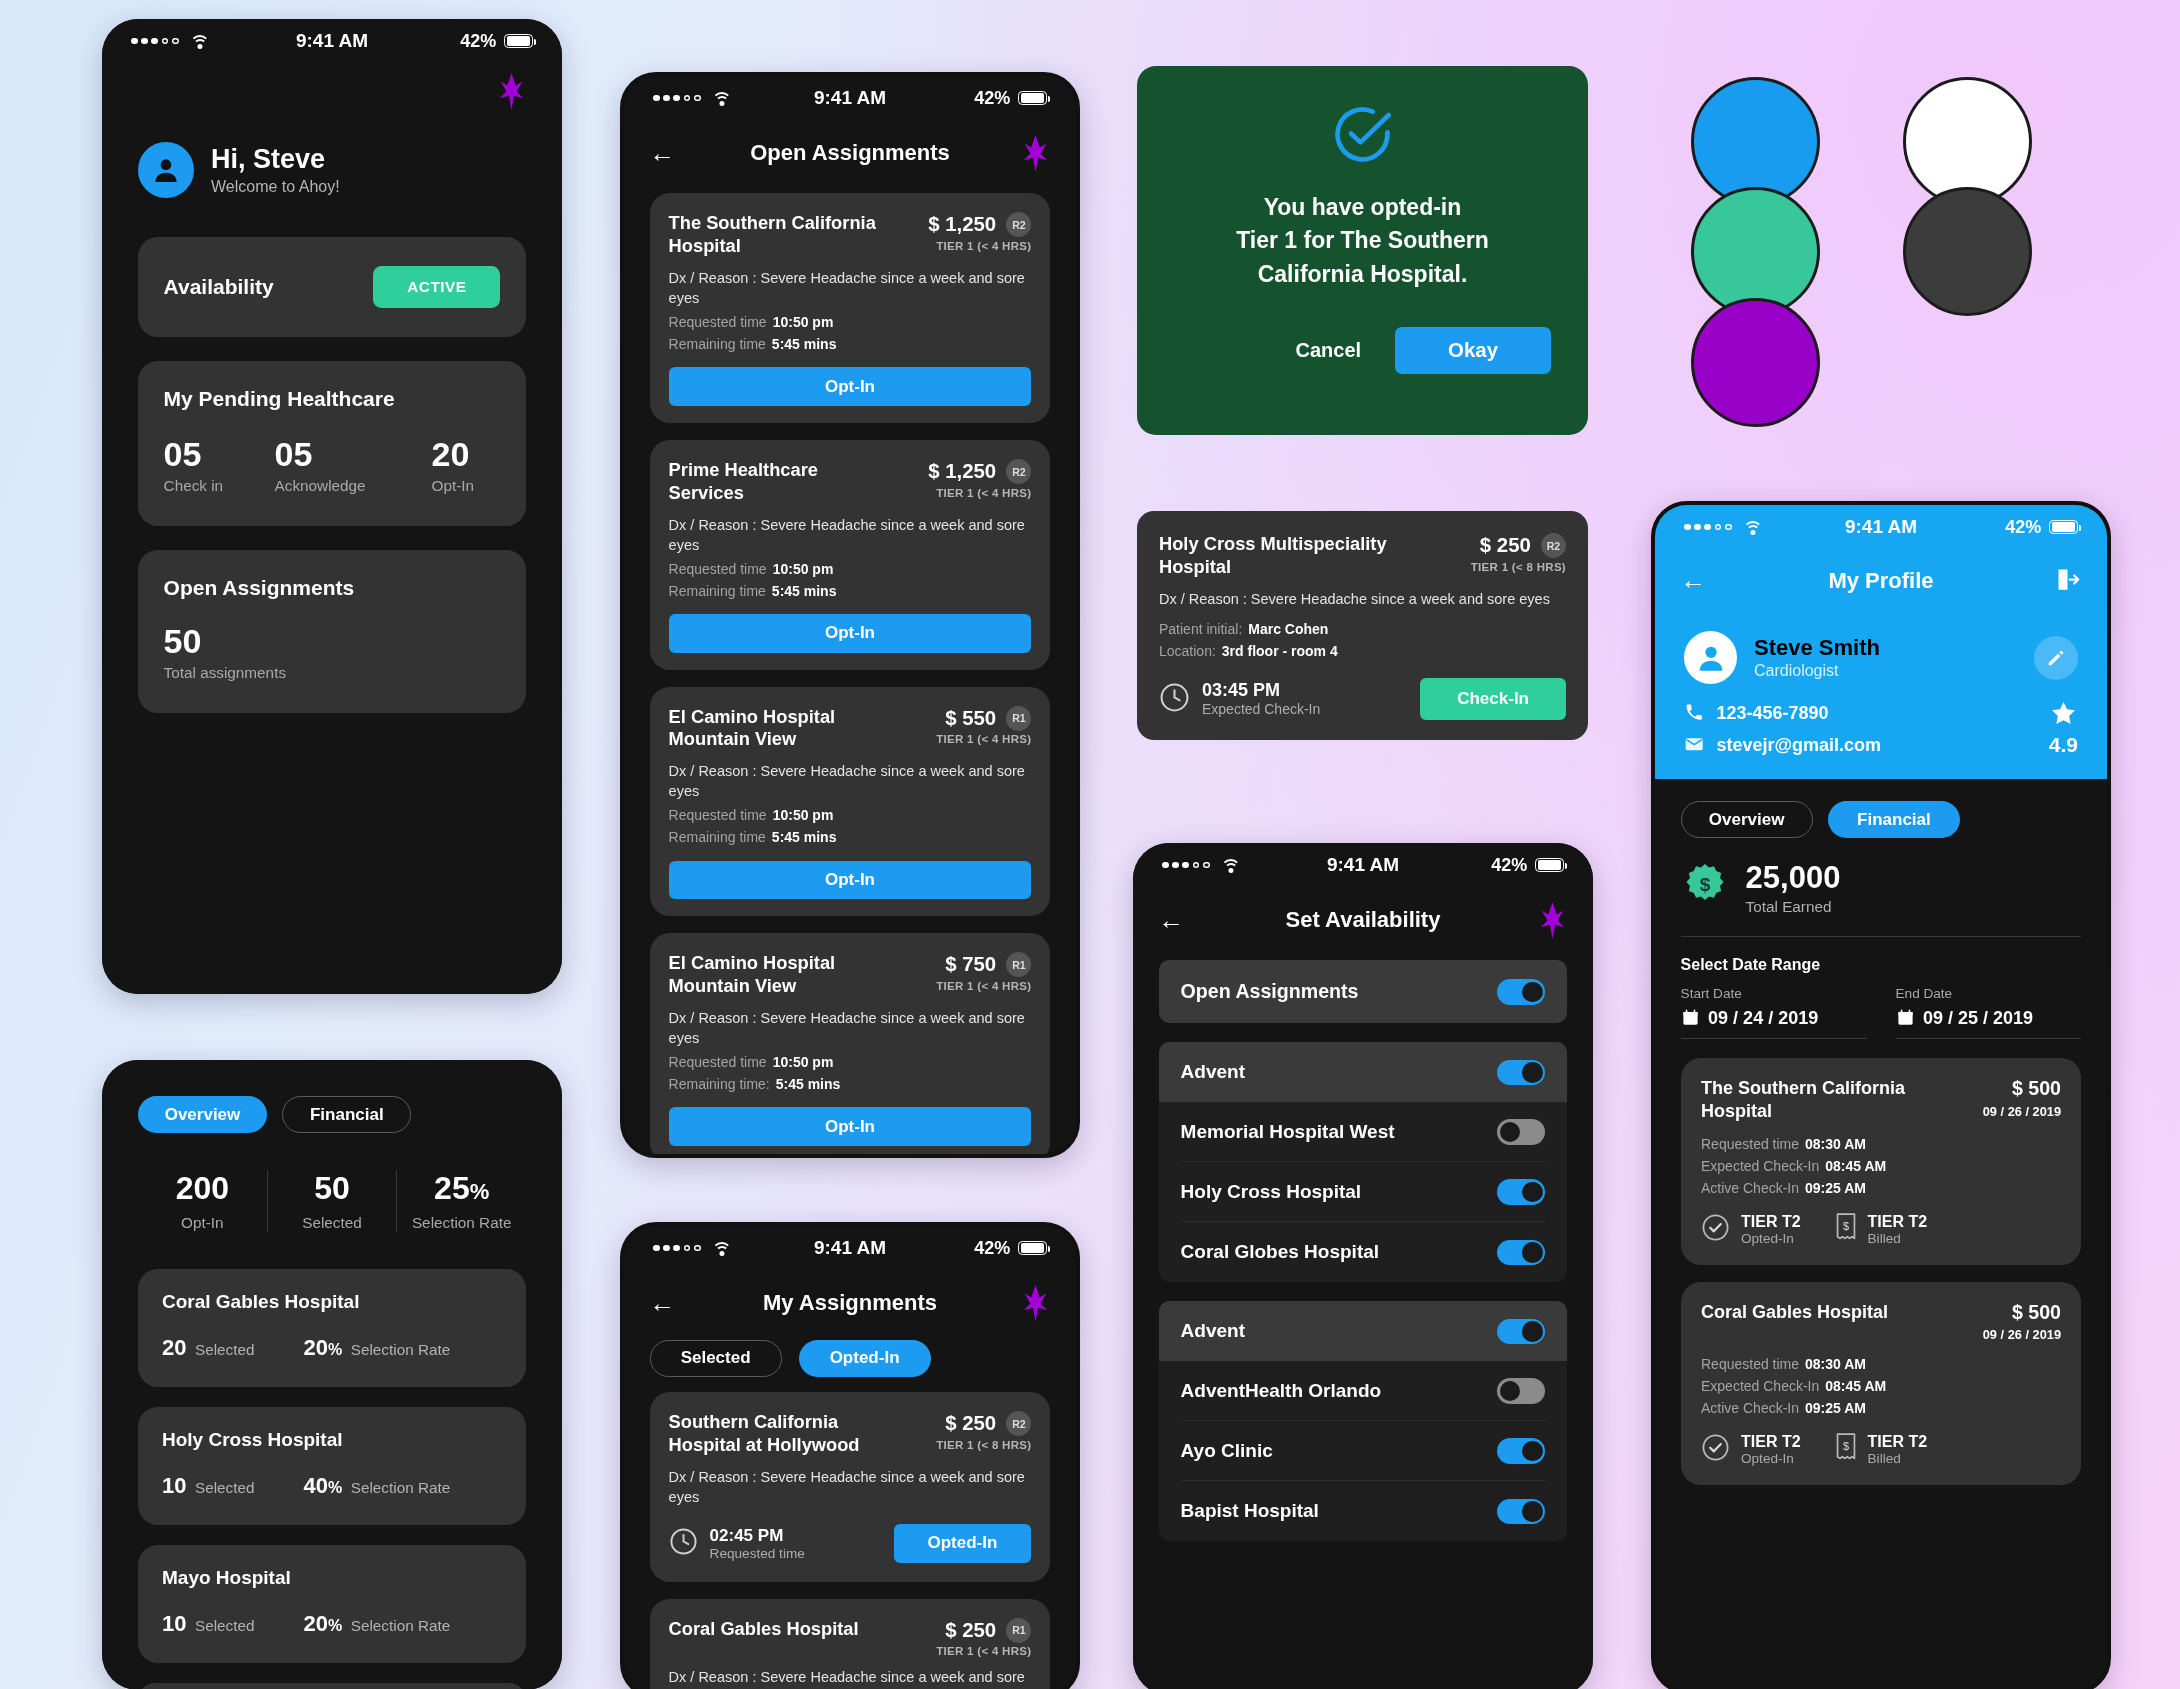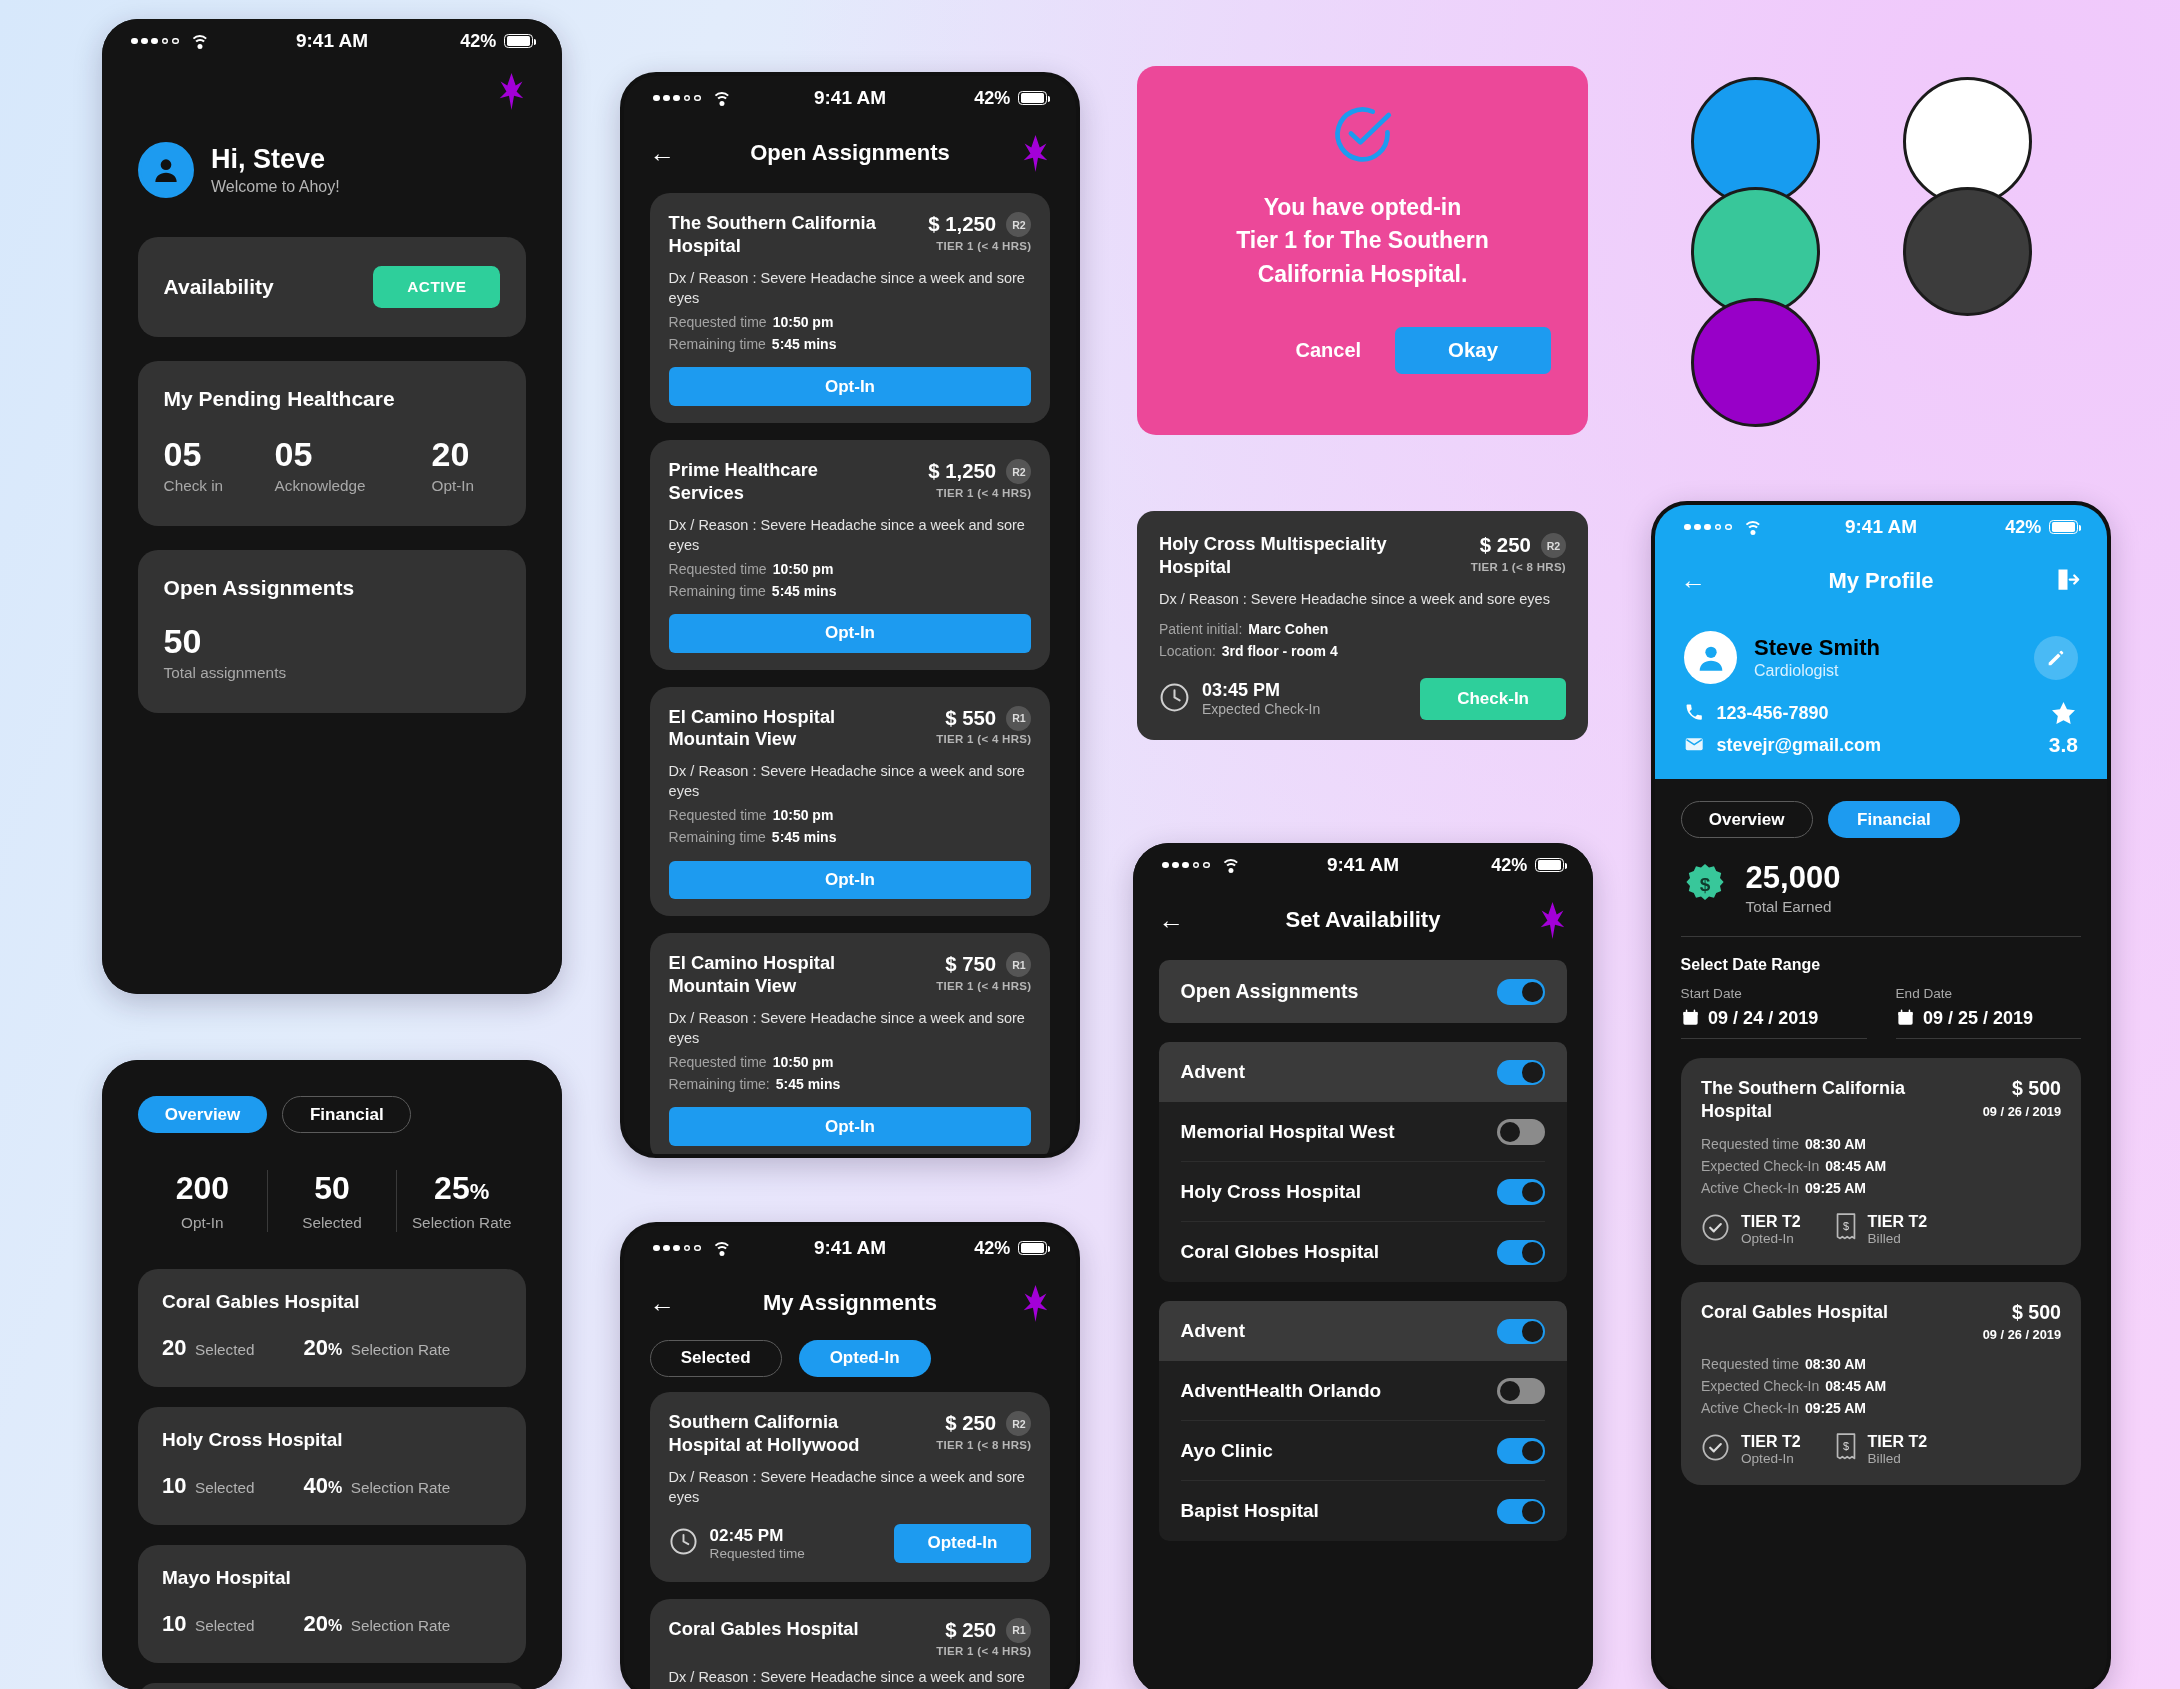--- a/index.html
+++ b/index.html
@@ -424,21 +424,21 @@
             </div>
             <div class="tier">TIER 1 (&lt; 4 HRS)</div>
           </div>
         </div>
         <div class="dx">Dx / Reason : Severe Headache since a week and sore eyes</div>
       </div>
     </div>
   </div>
 </div>
 
-<div style="position:absolute;left:1137px;top:66px;width:451px;height:369px;background:#ec4899;border-radius:19px;padding:37px 37px 0;">
+<div style="position:absolute;left:1137px;top:66px;width:451px;height:369px;background:#14532d;border-radius:19px;padding:37px 37px 0;">
   <div style="text-align:center;">
     <svg width="63" height="63" viewBox="0 0 24 24">
         <path d="M21.5 11.2V12a9.5 9.5 0 1 1-5.6-8.7" fill="none" stroke="#1d9bf0" stroke-width="1.8" stroke-linecap="round"></path>
         <path d="M7.6 11.6l3.6 3.4L22 4.6" fill="none" stroke="#1d9bf0" stroke-width="1.8" stroke-linecap="round" stroke-linejoin="round"></path>
       </svg>
   </div>
   <div style="text-align:center;margin-top:22px;font-size:23px;font-weight:700;color:#fff;line-height:1.45;">
     <div>You have opted-in</div>
     <div>Tier 1 for The Southern</div>
     <div>California Hospital.</div>
@@ -655,21 +655,21 @@
                   <path d="M3 6.5l9 6 9-6" stroke="#17a7f2" stroke-width="1.8" fill="none"></path>
                 </svg>
             </span>
             <span style="font-size:18px;font-weight:600;color:#fff;">stevejr@gmail.com</span>
           </div>
         </div>
         <div style="text-align:center;">
           <svg width="29" height="29" viewBox="0 0 24 24">
               <path d="M12 2.5l2.9 6 6.6.9-4.8 4.6 1.2 6.6L12 17.5 6.1 20.6l1.2-6.6L2.5 9.4l6.6-.9z" fill="#fff"></path>
             </svg>
-          <div style="font-size:21px;font-weight:700;color:#fff;margin-top:1.7px;">3.8</div>
+          <div style="font-size:21px;font-weight:700;color:#fff;margin-top:1.7px;">4.9</div>
         </div>
       </div>
     </div>
 
     <div style="padding:22px 25.6px 0;">
       <div style="display:flex;gap:15.3px;">
         <div class="pill unsel" style="width:132px;">Overview</div>
         <div class="pill sel" style="width:132px;">Financial</div>
       </div>
 

